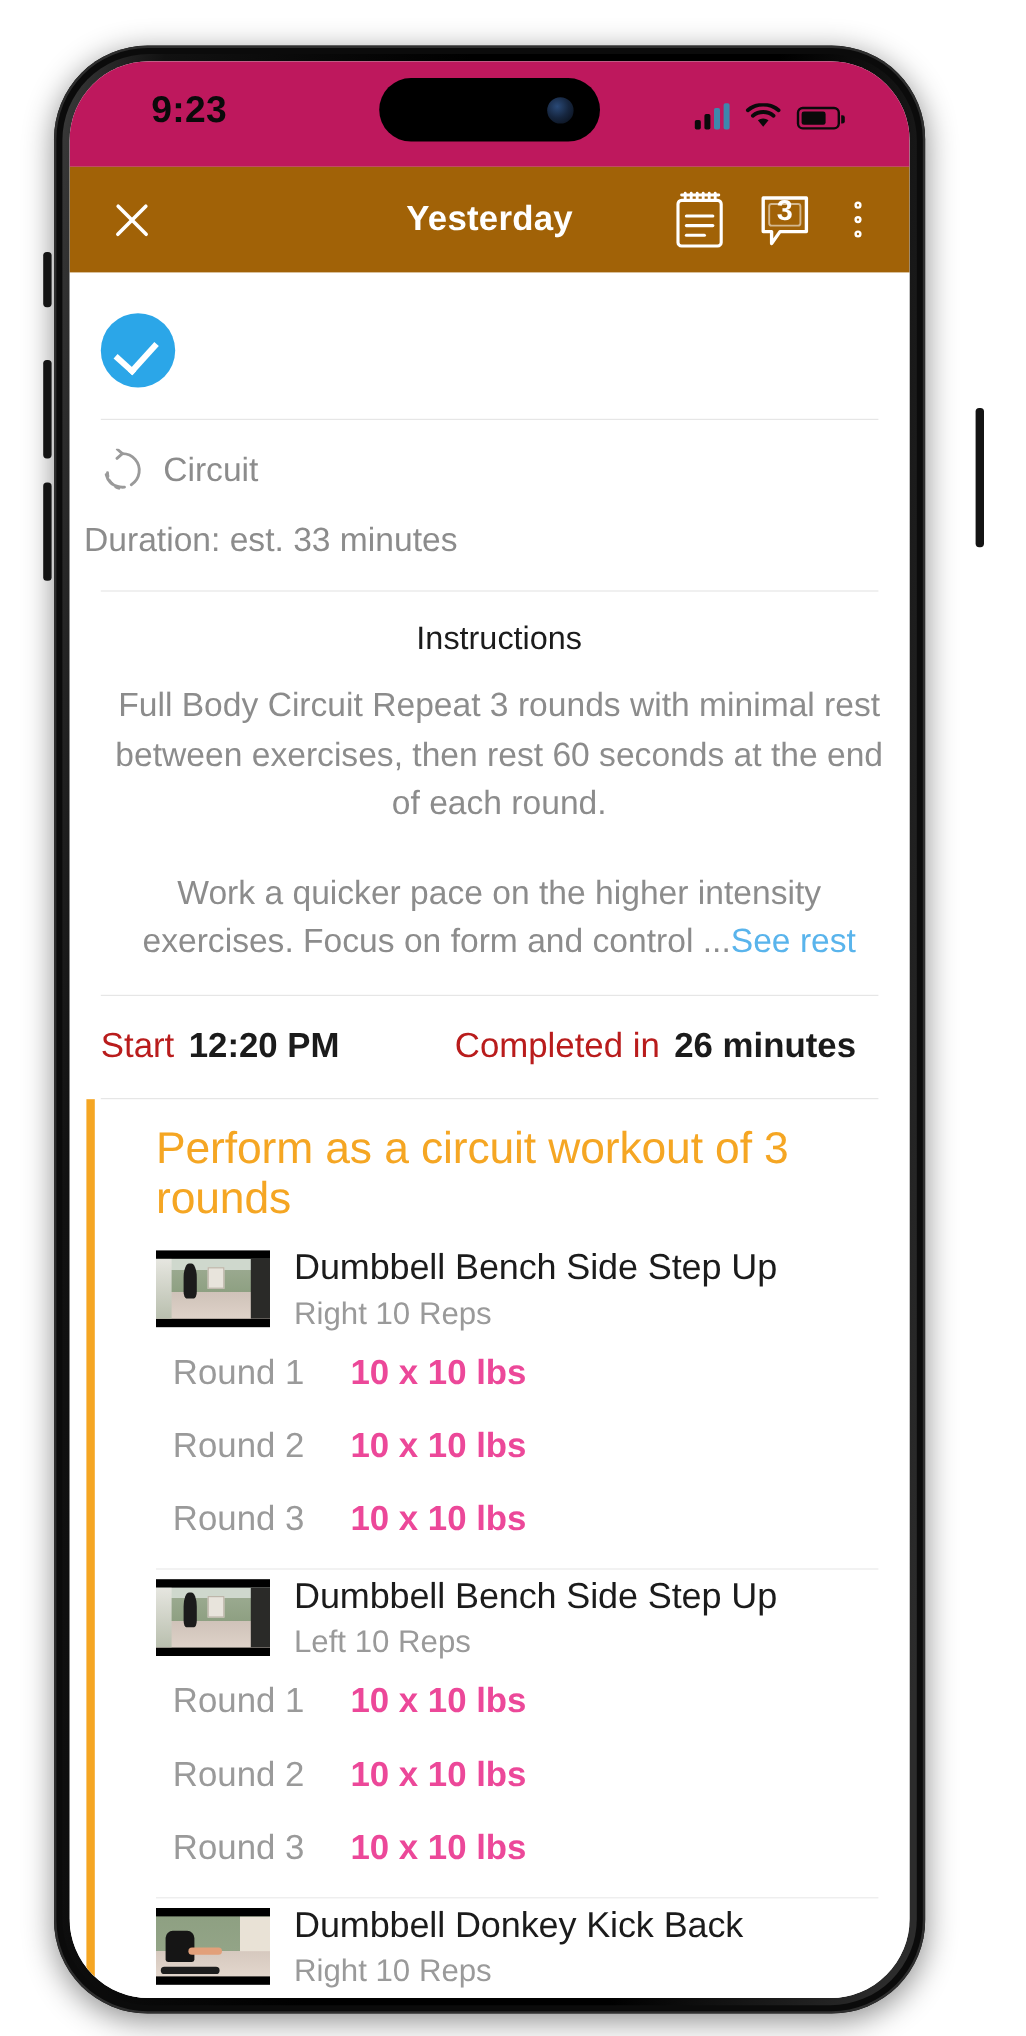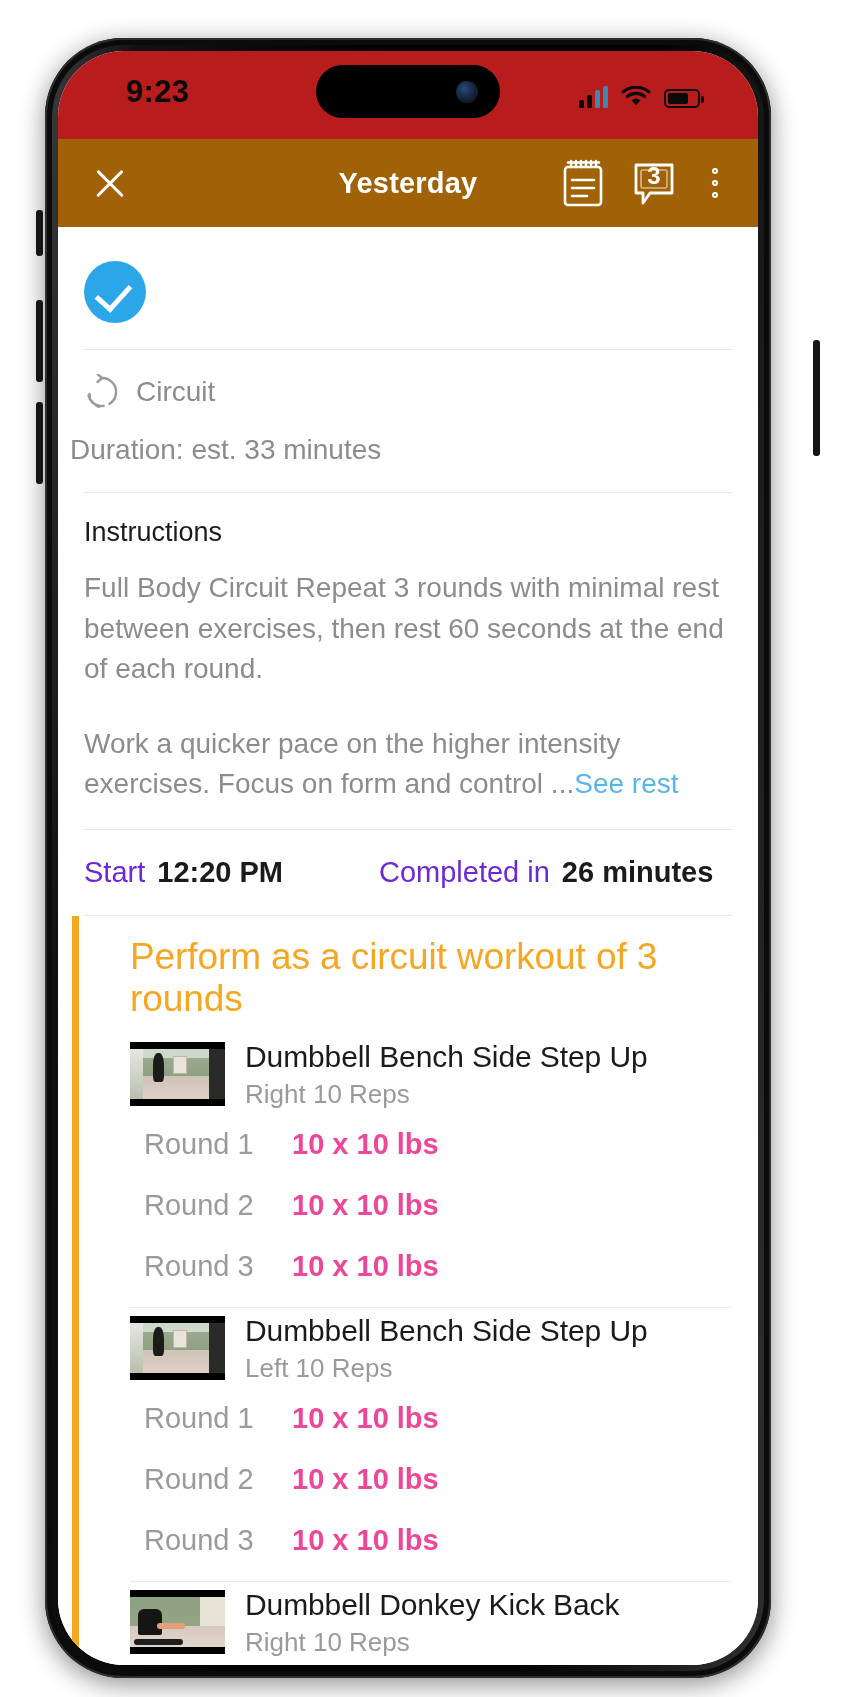--- a/index.html
+++ b/index.html
@@ -39,21 +39,21 @@
     border-radius: 66px;
     overflow: hidden;
     background: #ffffff;
     z-index: 5;
   }
 
   
   #status-bar {
     position: relative;
     height: 88px;
-    background: #b91c1c;
+    background: #be185d;
     display: flex; align-items: center;
   }
   #status-time {
     position:absolute; left: 68px; top: 23px;
     font-size: 31px; font-weight: 700; color: #0a0a0a;
     letter-spacing: .3px;
   }
   #dynamic-island {
     position: absolute; left: 50%; transform: translateX(-50%);
     top: 14px; width: 184px; height: 53px;
@@ -125,29 +125,29 @@
   #workout-title { font-size: 35px; font-weight: 700; color:#1b1b1b; letter-spacing:-.2px; line-height:1.15; }
   #workout-status { font-size: 28px; color:#8c8c8c; margin-top: 6px; }
 
   
   #circuit-row { display:flex; align-items:center; gap:16px; padding: 24px 26px 10px 26px; }
   #circuit-icon { width:36px; height:36px; flex:0 0 36px; }
   #circuit-label { font-size: 28px; color:#8c8c8c; }
   #duration-row { padding: 14px 26px 26px 12px; font-size: 28px; color:#8c8c8c; }
 
   
-  #instructions-block { padding: 24px 10px 24px 26px; }
+  #instructions-block { padding: 24px 10px 24px 26px; text-align: center; }
   #instructions-heading { font-size: 27px; color:#1b1b1b; margin-bottom: 20px; }
   .instr-para { font-size: 28px; color:#8c8c8c; line-height: 1.45; }
   .instr-para + .instr-para { margin-top: 34px; }
   #see-more { color:#59b4ec; }
 
   
   #times-row { display:flex; align-items:baseline; padding: 26px 26px 26px 26px; }
-  #times-row .lbl { font-size: 29px; color:#6d28d9; }
+  #times-row .lbl { font-size: 29px; color:#b91c1c; }
   #times-row .val { font-size: 29px; color:#1b1b1b; font-weight:600; margin-left: 12px; }
   #times-right { margin-left: 96px; display:flex; align-items:baseline; }
 
   
   #circuit-section { position: relative; padding-left: 8px; }
   #circuit-bar {
     position:absolute; left:14px; top:0; bottom:0; width:7px; background:#f5a623;
   }
   #circuit-heading {
     font-size: 37px; color:#f5a623; padding: 20px 0 14px 64px; letter-spacing:-.1px;

